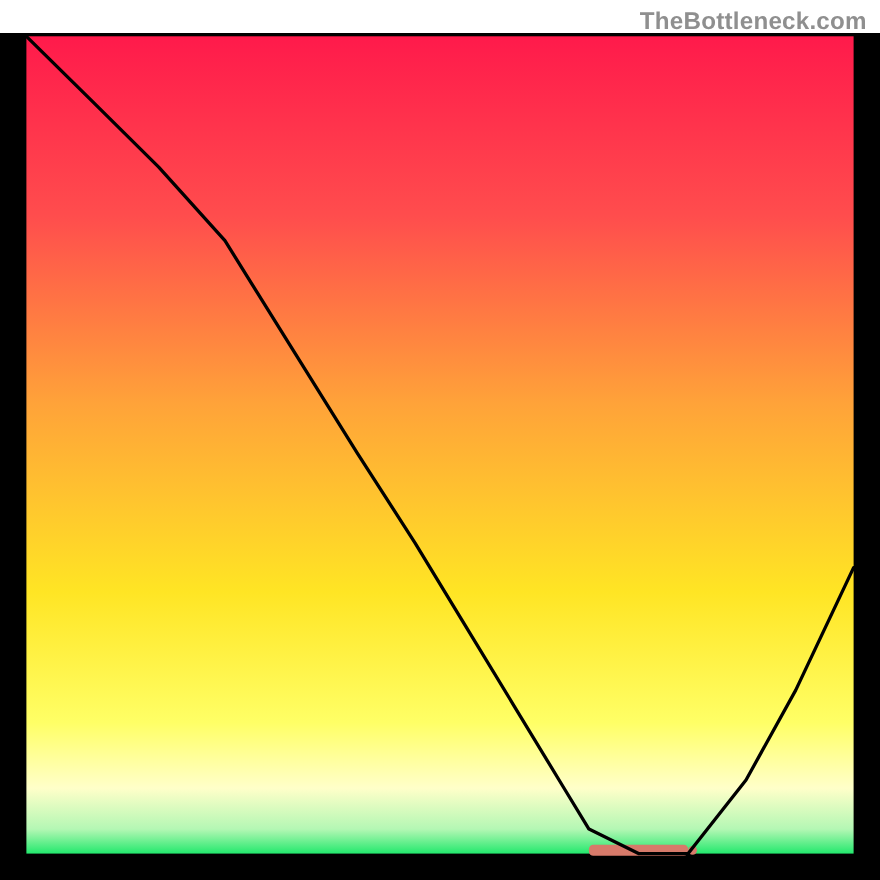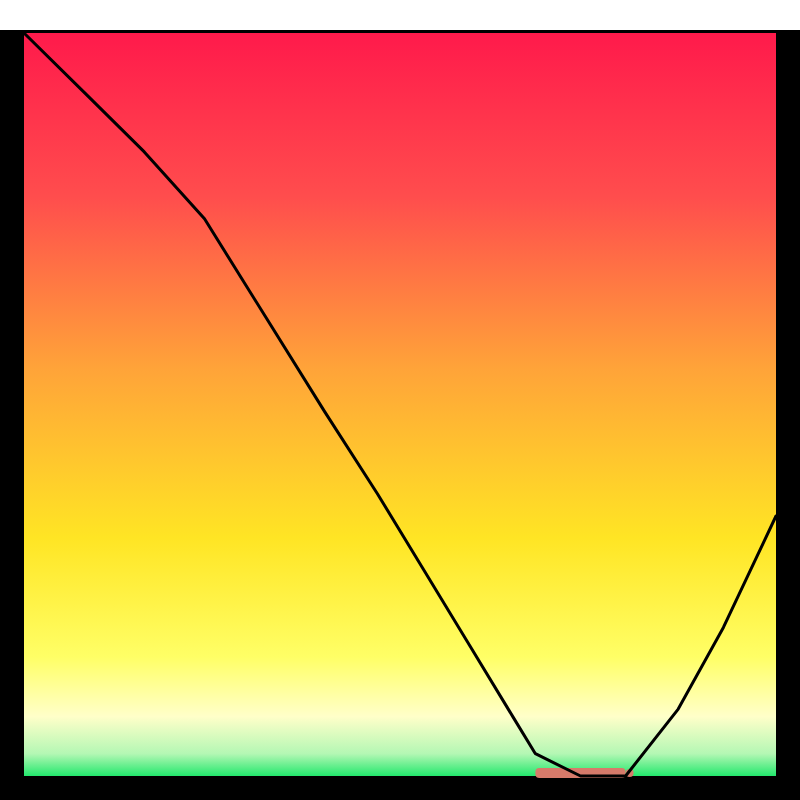--- a/index.html
+++ b/index.html
@@ -25,20 +25,21 @@
   svg {
     position: absolute;
     top: 0;
     left: 0;
   }
 </style>
 </head>
 <body>
 
 <div class="chart-wrap">
+  <div class="attribution">TheBottleneck.com</div>
   <svg id="chart-svg" width="800" height="800" viewBox="0 0 800 800">
       <defs>
         <linearGradient id="bg-grad" x1="0" y1="0" x2="0" y2="1">
           <stop offset="0%" stop-color="#ff1a4b"></stop>
           <stop offset="22%" stop-color="#ff4d4d"></stop>
           <stop offset="45%" stop-color="#ffa339"></stop>
           <stop offset="68%" stop-color="#ffe524"></stop>
           <stop offset="84%" stop-color="#ffff66"></stop>
           <stop offset="92%" stop-color="#ffffc9"></stop>
           <stop offset="97%" stop-color="#b4f7b4"></stop>

